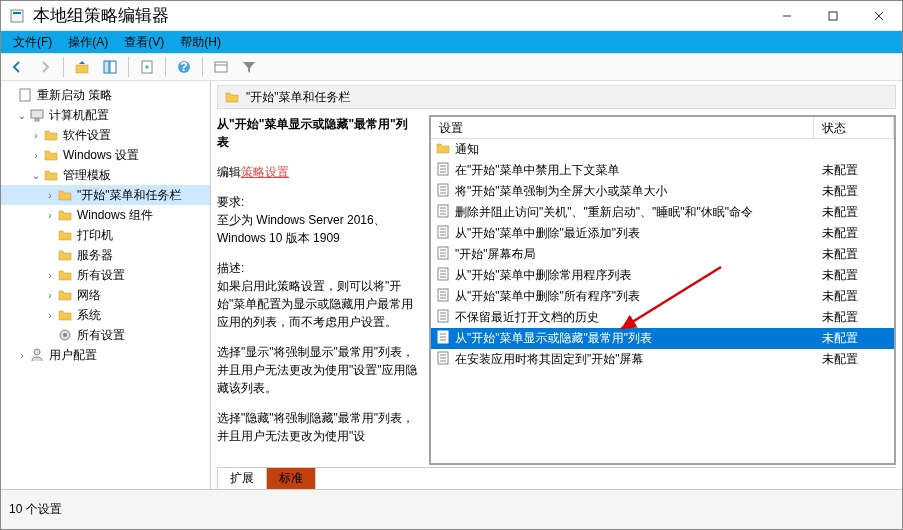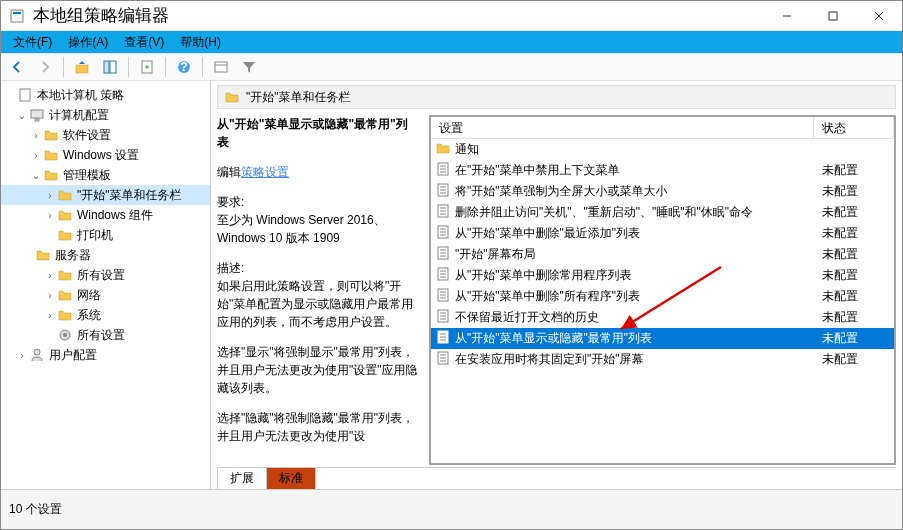--- a/index.html
+++ b/index.html
@@ -35,21 +35,21 @@
 .folder-icon { fill: #f5c851; stroke: #c79a2a; stroke-width: 0.5; }
 .comp-icon { fill: #e6e6e6; stroke: #888; }
 
 
 .right-pane { flex: 1; display: flex; flex-direction: column; min-width: 0; padding: 4px 6px 0 6px; }
 .path-header { height: 24px; display: flex; align-items: center; background: #f2f2f2; border: 1px solid #ddd; padding: 0 6px; gap: 6px; }
 .path-header .ticon { width: 16px; height: 16px; }
 .content-row { flex: 1; display: flex; min-height: 0; margin-top: 6px; gap: 6px; }
 .desc-col { width: 206px; overflow: auto; font-size: 12px; line-height: 1.5; padding-right: 4px; }
 .desc-col h3 { font-size: 12px; font-weight: bold; margin-bottom: 12px; }
-.desc-col .edit-link { color: #3b82f6; text-decoration: underline; cursor: pointer; }
+.desc-col .edit-link { color: #ef4444; text-decoration: underline; cursor: pointer; }
 .desc-col p { margin-bottom: 12px; }
 .list-col { flex: 1; display: flex; flex-direction: column; min-width: 0; border: 2px solid #a3a3a3; justify-content: space-between; }
 .list-header { height: 22px; display: flex; background: #fff; border-bottom: 1px solid #e0e0e0; }
 .list-header .col { padding: 3px 8px; border-right: 1px solid #e0e0e0; }
 .col-setting { flex: 1; }
 .col-state { width: 80px; text-align: left; }
 .list-body { flex: 1; overflow: auto; position: relative; }
 .list-row { height: 21px; display: flex; align-items: center; }
 .list-row .cell-setting { flex: 1; display: flex; align-items: center; padding-left: 4px; gap: 4px; overflow: hidden; white-space: nowrap; }
 .list-row .cell-state { width: 80px; padding-left: 8px; }
@@ -160,21 +160,21 @@
 <div class="main">
 
   <div class="tree-pane">
     <div class="tree-node" style="padding-left:2px">
       <span class="expander empty">▸</span>
       <span class="ticon">
           <svg viewBox="0 0 16 16">
             <rect x="3" y="2" width="10" height="12" fill="#fff" stroke="#888"></rect>
           </svg>
         </span>
-      <span>本地计算机 策略</span>
+      <span>重新启动 策略</span>
     </div>
     <div class="tree-node" style="padding-left:14px">
       <span class="expander">⌄</span>
       <span class="ticon">
           <svg viewBox="0 0 16 16">
             <rect x="2" y="3" width="12" height="8" class="comp-icon"></rect>
             <rect x="6" y="12" width="4" height="2" class="comp-icon"></rect>
           </svg>
         </span>
       <span>计算机配置</span>
@@ -226,21 +226,21 @@
     </div>
     <div class="tree-node" style="padding-left:42px">
       <span class="expander empty">›</span>
       <span class="ticon">
           <svg viewBox="0 0 16 16">
             <path d="M2 4 L6 4 L7 6 L14 6 L14 13 L2 13 Z" class="folder-icon"></path>
           </svg>
         </span>
       <span>打印机</span>
     </div>
-    <div class="tree-node" style="padding-left:20px">
+    <div class="tree-node" style="padding-left:42px">
       <span class="expander empty">›</span>
       <span class="ticon">
           <svg viewBox="0 0 16 16">
             <path d="M2 4 L6 4 L7 6 L14 6 L14 13 L2 13 Z" class="folder-icon"></path>
           </svg>
         </span>
       <span>服务器</span>
     </div>
     <div class="tree-node" style="padding-left:42px">
       <span class="expander">›</span>

